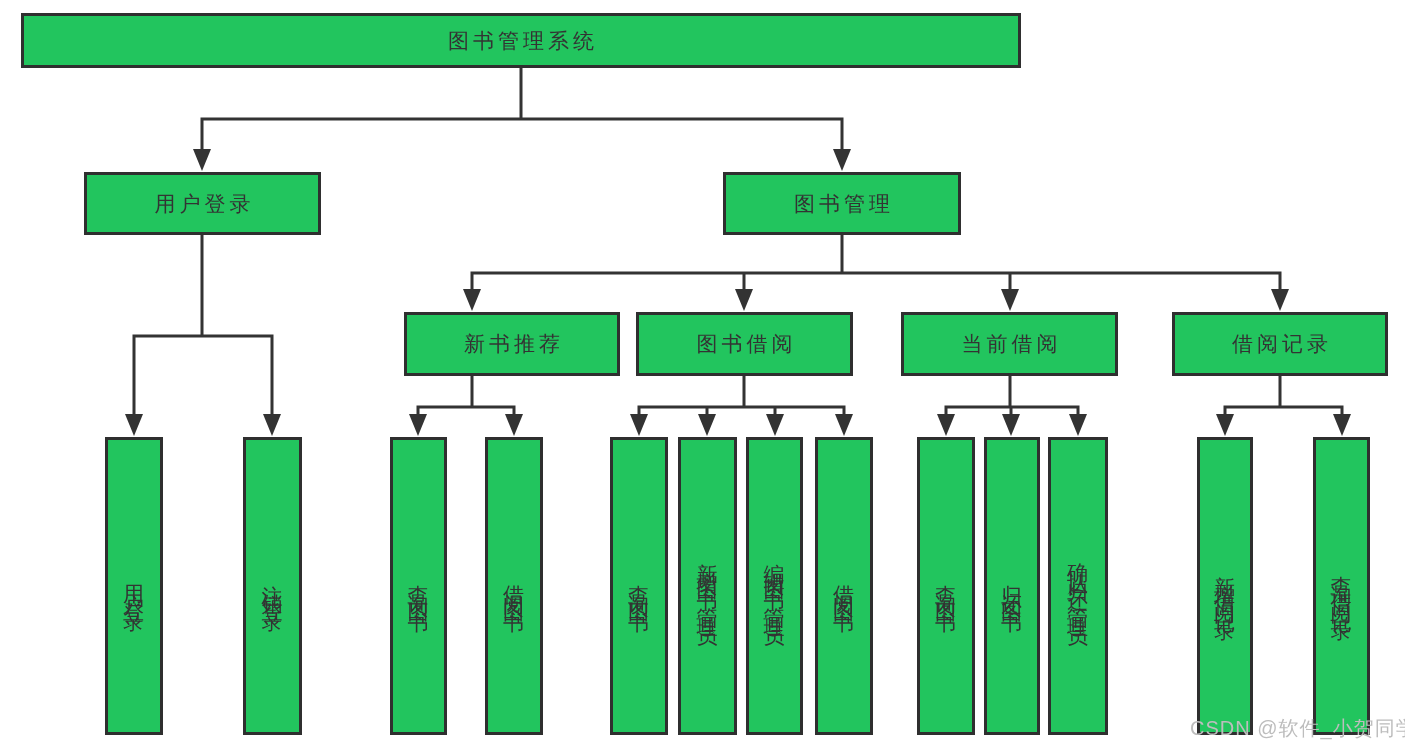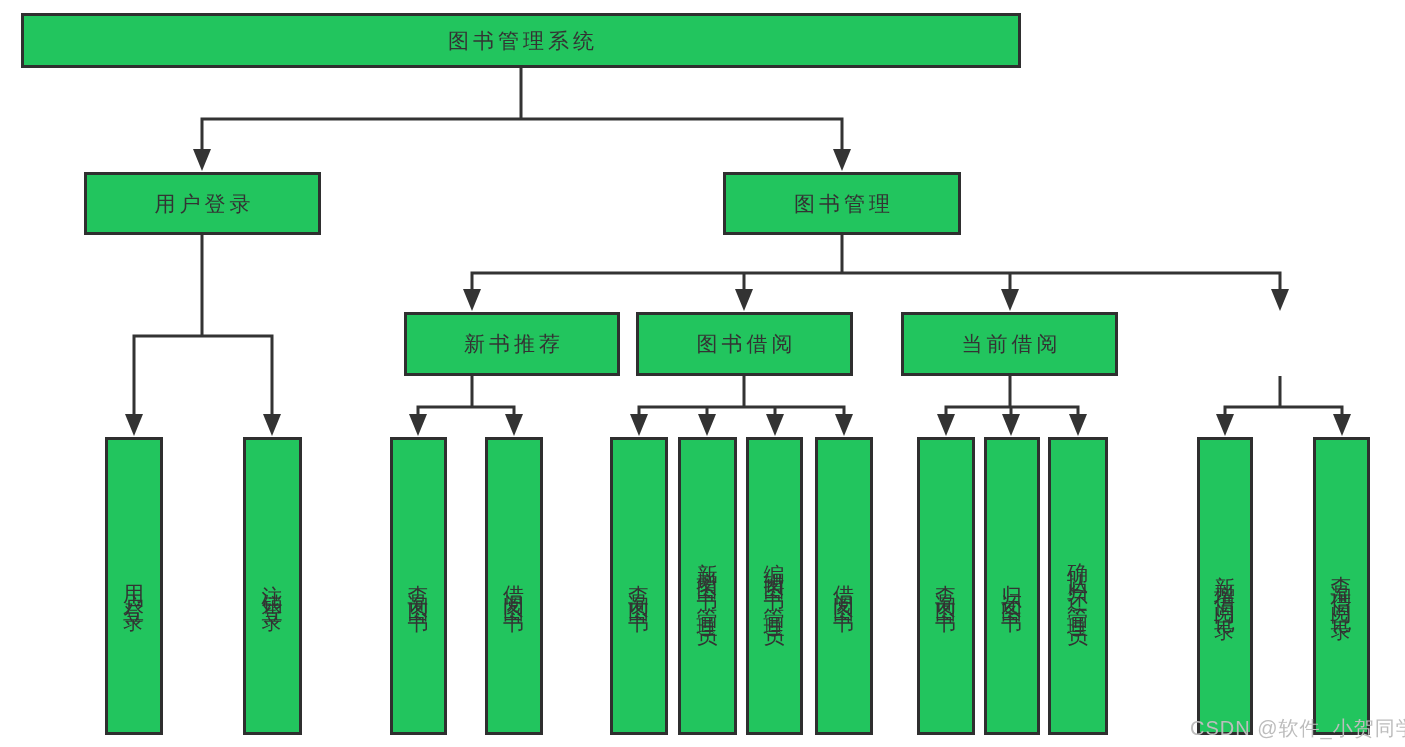--- a/index.html
+++ b/index.html
@@ -100,20 +100,23 @@
 
   <div class="box hbox" style="left:364px; top:312px; width:216px; height:64px;margin-left:40px;">
     <span>新书推荐</span>
   </div>
   <div class="box hbox" style="left:901px; top:312px; width:217px; height:64px;">
     <span>当前借阅</span>
   </div>
   <div class="box hbox" style="left:636px; top:312px; width:217px; height:64px;">
     <span>图书借阅</span>
   </div>
+  <div class="box hbox" style="left:1172px; top:312px; width:216px; height:64px;">
+    <span>借阅记录</span>
+  </div>
 
   <div class="box vbox" style="left:105px; top:437px; width:58px; height:298px;">
     <span>用户登录</span>
   </div>
   <div class="box vbox" style="left:243px; top:437px; width:59px; height:298px;">
     <span>注销登录</span>
   </div>
 
   <div class="box vbox" style="left:390px; top:437px; width:57px; height:298px;">
     <span>查询图书</span>

